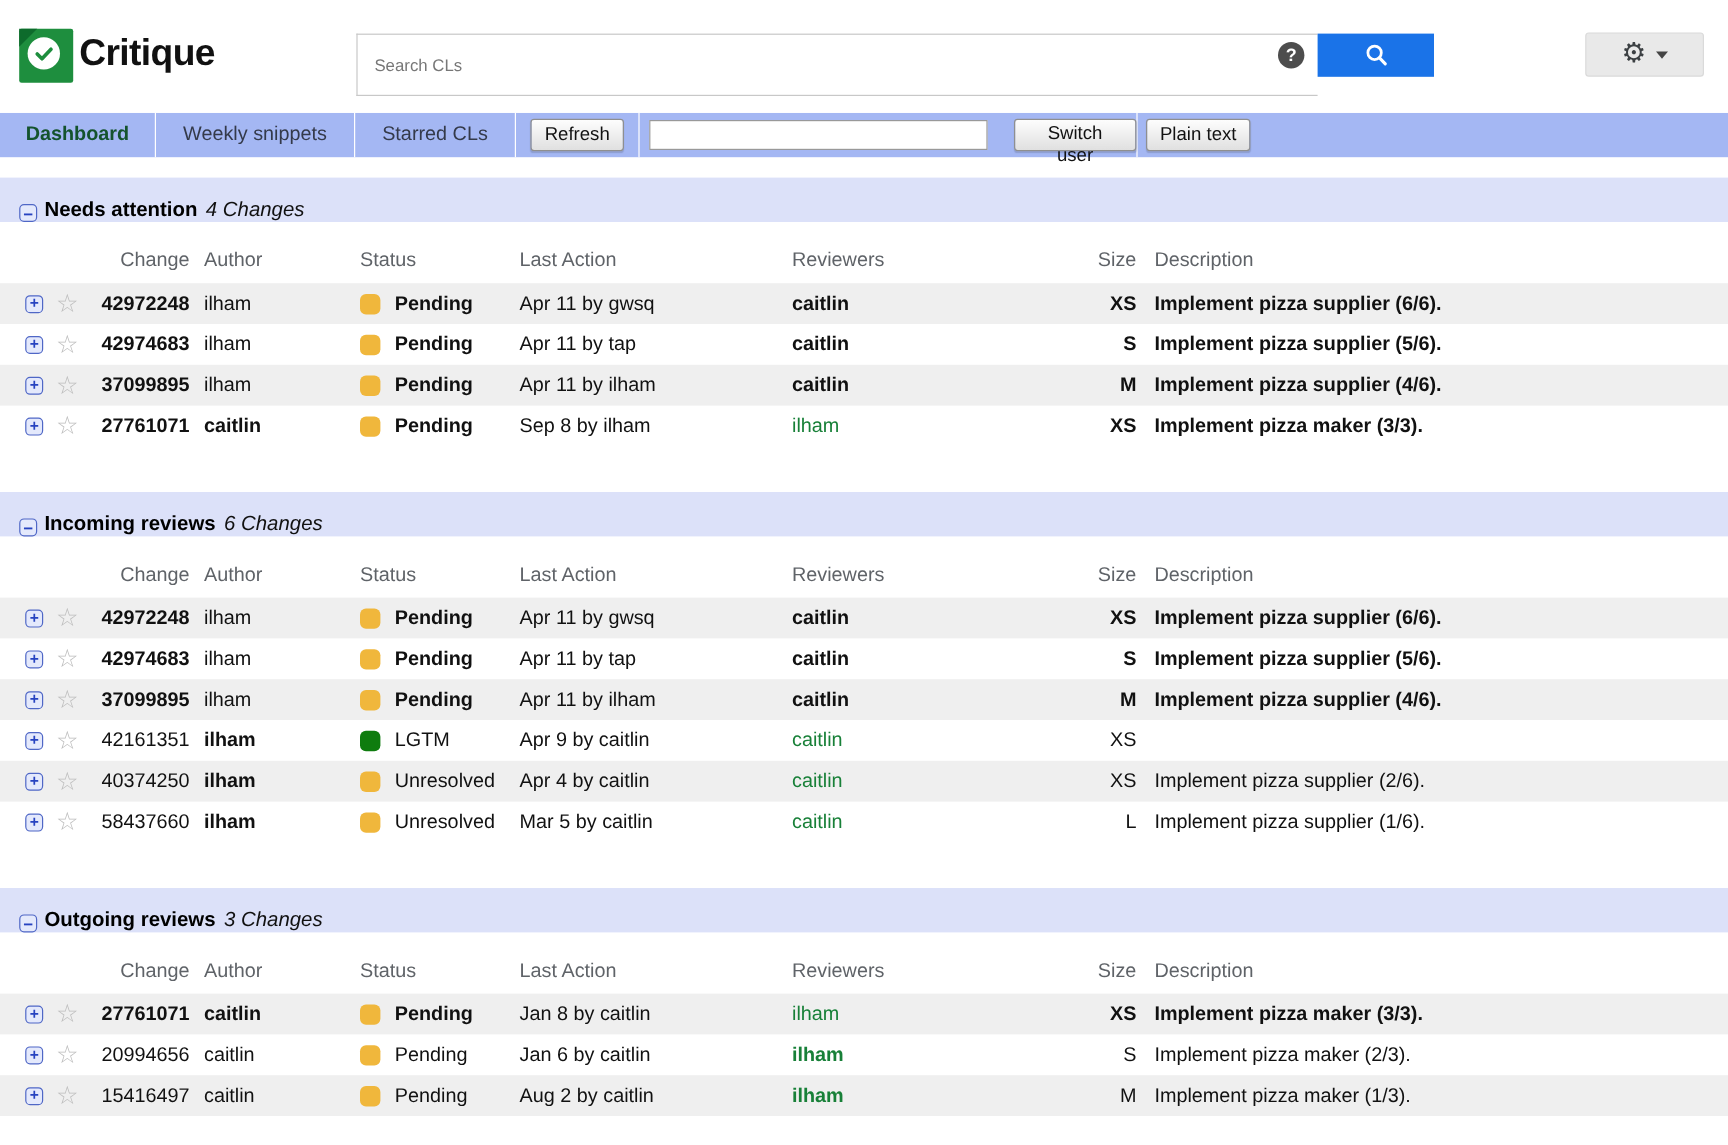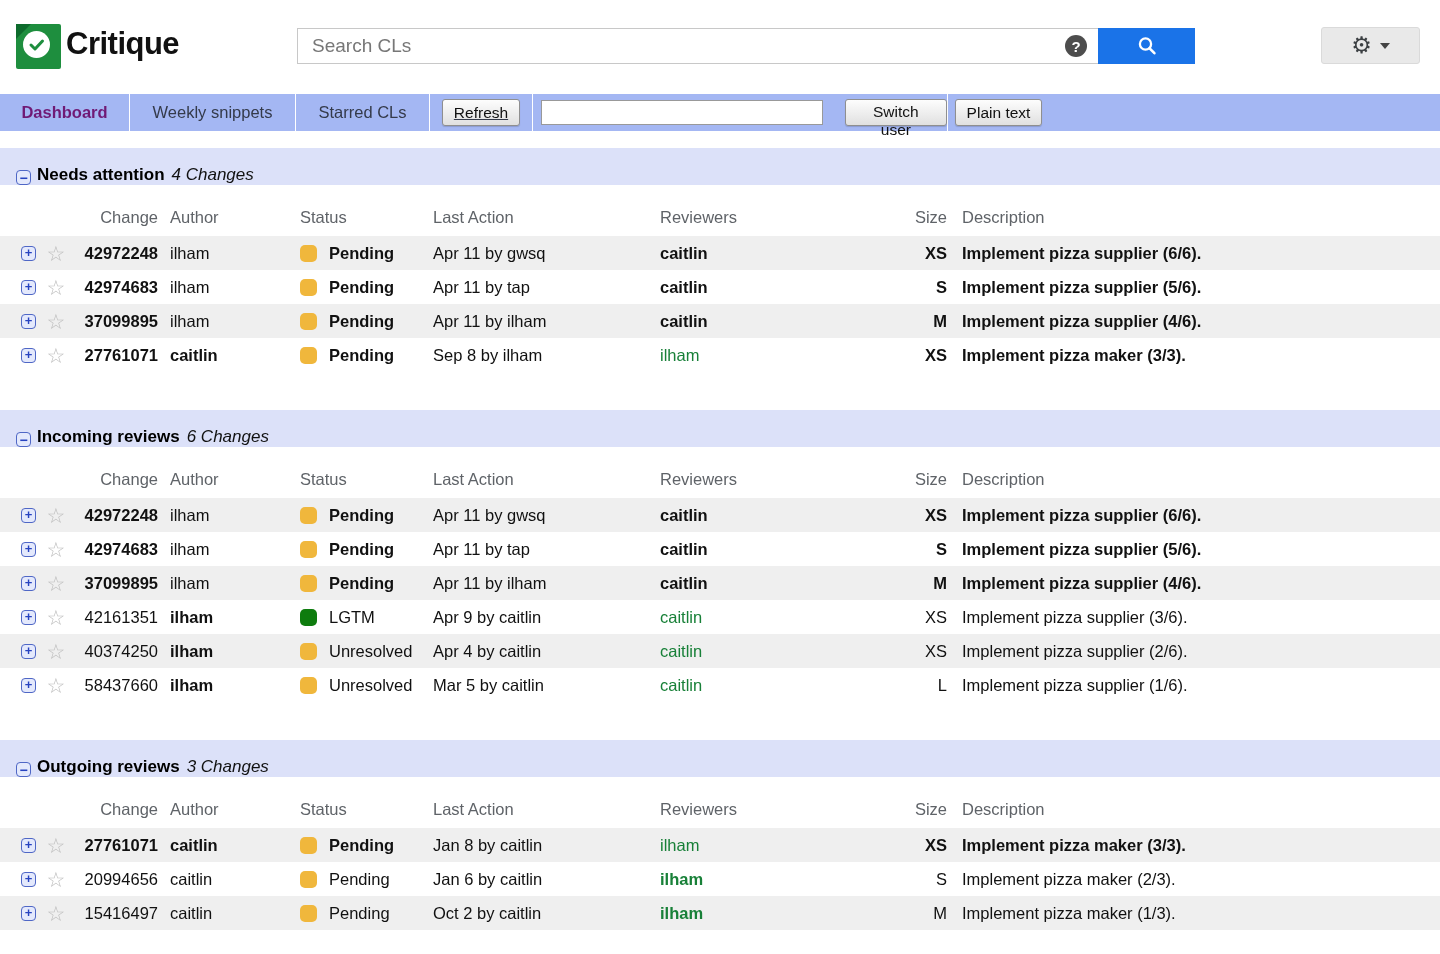--- a/index.html
+++ b/index.html
@@ -10,46 +10,46 @@
   .topbar { position: relative; height: 94px; background: #fff; }
   .logo { position: absolute; left: 16px; top: 24px; width: 45px; height: 45px;
           background: #1e8e3e; border-radius: 2px; }
   .logo .fold { position: absolute; left: 0; top: 0; width: 0; height: 0;
           border-top: 15px solid #0d6b2c; border-right: 15px solid transparent; }
   .logo .circle { position: absolute; left: 7px; top: 7px; width: 27px; height: 27px;
           background: #fff; border-radius: 50%; display: flex; align-items: center; justify-content: center; }
   .app-title { position: absolute; left: 66px; top: 26px; font-size: 31px; font-weight: 600;
           letter-spacing: -0.5px; color: #111; }
   .search-wrap { position: absolute; left: 297px; top: 28px; width: 898px; height: 36px; display: flex; }
-  .search-input { flex: 1; height: 36px; border: 1px solid #c8c8c8; border-right: none;
-          font-size: 19px; padding: 0 44px 0 14px; color: #333; outline: none;
+  .search-input { flex: 1; height: 52px; border: 1px solid #c8c8c8; border-right: none;
+          font-size: 14px; padding: 0 44px 0 14px; color: #333; outline: none;
           font-family: "Liberation Sans", sans-serif; }
   .search-input::placeholder { color: #777; }
   .help-badge { position: absolute; right: 108px; top: 7px; width: 22px; height: 22px;
           border-radius: 50%; background: #4d4d4d; color: #fff; font-size: 15px; font-weight: bold;
           display: flex; align-items: center; justify-content: center; cursor: pointer; }
   .search-btn { width: 97px; height: 36px; background: #1a73e8; border: none; cursor: pointer;
           display: flex; align-items: center; justify-content: center; }
   .gear-btn { position: absolute; right: 20px; top: 27px; width: 99px; height: 37px;
           background: #e9e9e9; border: 1px solid #dadada; border-radius: 3px;
           display: flex; align-items: center; justify-content: center; gap: 8px; cursor: pointer; }
   .gear-glyph { font-family: "DejaVu Sans", sans-serif; font-size: 23px; color: #3c4043; line-height: 1; }
   .caret-down { width: 0; height: 0; border-left: 5px solid transparent; border-right: 5px solid transparent;
           border-top: 6px solid #444; }
 
   
   .navbar { height: 37px; background: #a4b7f3; display: flex; align-items: stretch; }
   .nav-cell { display: flex; align-items: center; justify-content: center;
           border-right: 1px solid #ffffff; font-size: 16.5px; color: #343a4a; }
   .nav-tab { cursor: pointer; }
-  .nav-tab.active { font-weight: bold; color: #701a75; }
+  .nav-tab.active { font-weight: bold; color: #14532d; }
   .cell-dashboard { width: 130px; }
   .cell-weekly { width: 166px; }
   .cell-starred { width: 134px; }
-  .cell-refresh { width: 103px; text-decoration: underline; }
+  .cell-refresh { width: 103px; }
   .cell-userbox { width: 415px; justify-content: flex-start; padding-left: 8px; gap: 22px; }
   .cell-plaintext { width: 101px; border-right: none; }
   .btn-classic { font-family: "Liberation Sans", sans-serif; font-size: 15.5px; color: #111;
           background: linear-gradient(#fdfdfd, #e0e0e0); border: 1px solid #8f8f8f;
           border-radius: 3px; padding: 3px 11px; height: 27px; cursor: pointer;
           box-shadow: 0 1px 1px rgba(0,0,0,0.15); }
   .nav-input { width: 288px; height: 25px; border: 1px solid #999; background: #fff; outline: none;
           font-family: "Liberation Sans", sans-serif; font-size: 14px; padding: 0 6px; }
 
   
@@ -295,21 +295,20 @@
     <div class="c-star">☆</div>
     <div class="c-change">42161351</div>
     <div class="c-author b">ilham</div>
     <div class="c-status">
       <span class="chip chip-green"></span>
       <span>LGTM</span>
     </div>
     <div class="c-last">Apr 9 by caitlin</div>
     <div class="c-reviewer green">caitlin</div>
     <div class="c-size">XS</div>
-    <div class="c-desc">Implement pizza supplier (3/6).</div>
   </div>
         <div class="row grid">
     <div class="c-expand">
       <span class="expand-box"></span>
     </div>
     <div class="c-star">☆</div>
     <div class="c-change">40374250</div>
     <div class="c-author b">ilham</div>
     <div class="c-status">
       <span class="chip chip-yellow"></span>
@@ -393,21 +392,21 @@
     <div class="c-expand">
       <span class="expand-box"></span>
     </div>
     <div class="c-star">☆</div>
     <div class="c-change">15416497</div>
     <div class="c-author">caitlin</div>
     <div class="c-status">
       <span class="chip chip-yellow"></span>
       <span>Pending</span>
     </div>
-    <div class="c-last">Oct 2 by caitlin</div>
+    <div class="c-last">Aug 2 by caitlin</div>
     <div class="c-reviewer b green">ilham</div>
     <div class="c-size">M</div>
     <div class="c-desc">Implement pizza maker (1/3).</div>
   </div>
       </div>
   </div>
 
 </div>
 
 </body></html>

